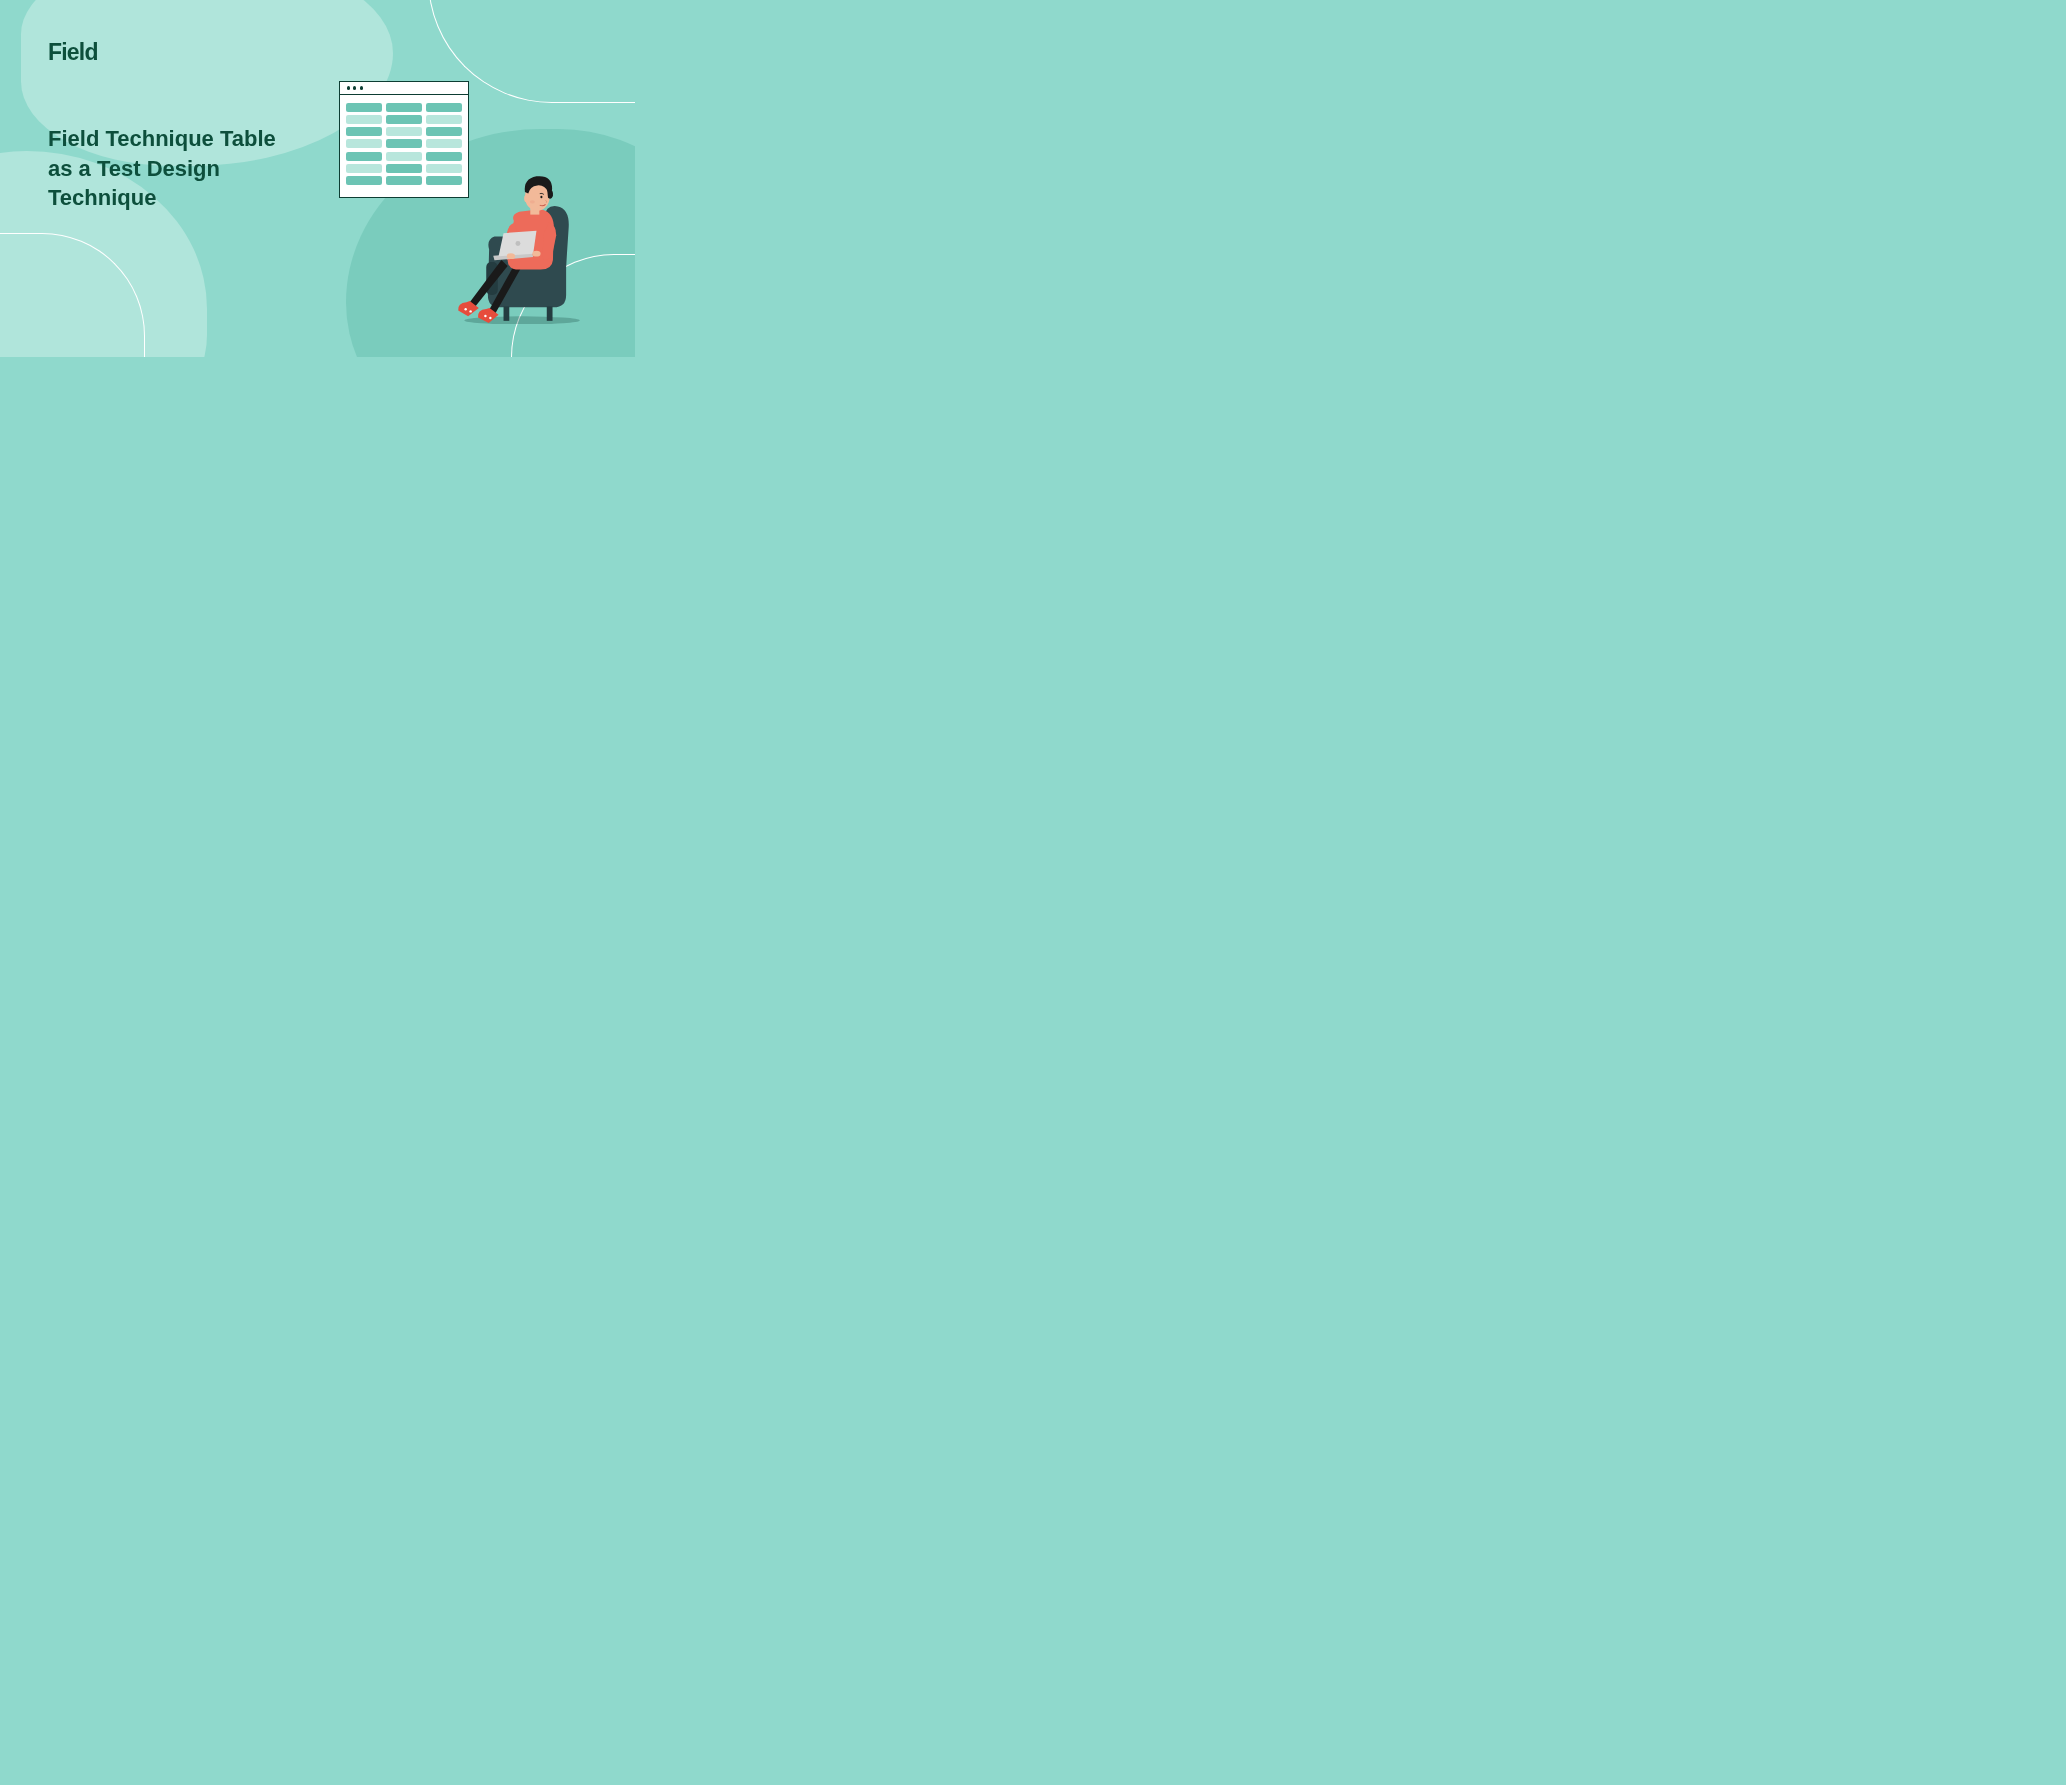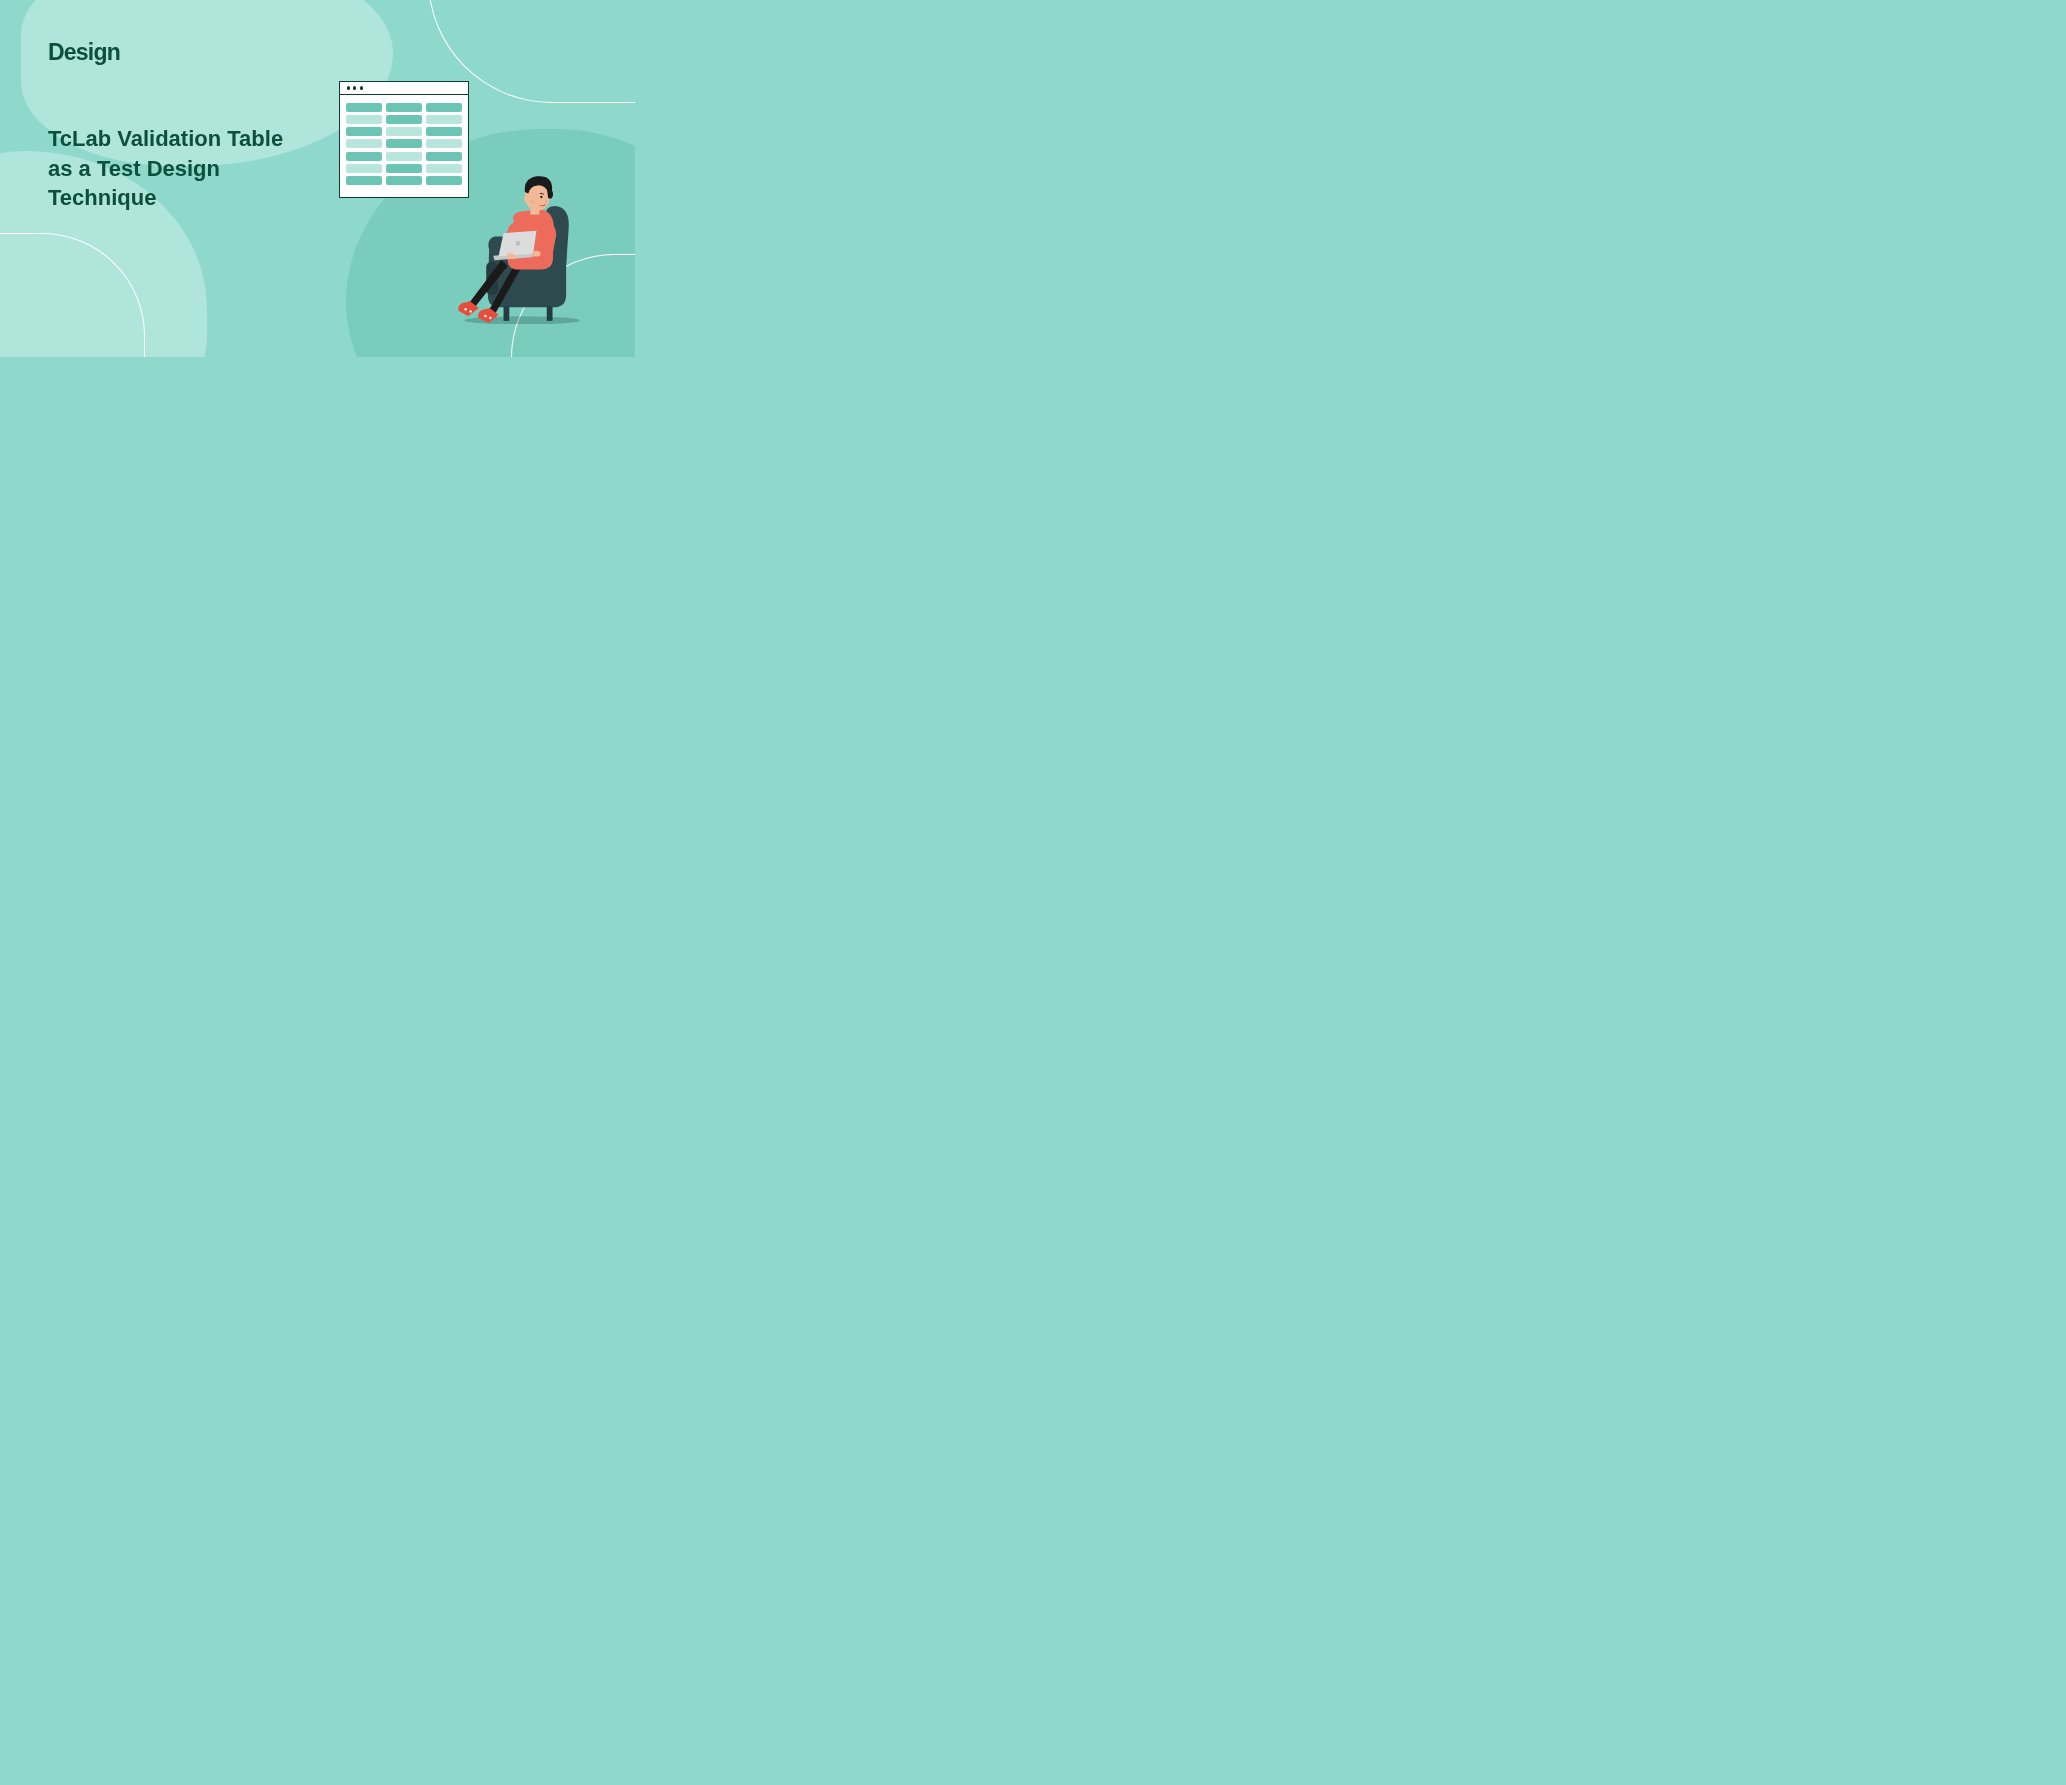--- a/index.html
+++ b/index.html
@@ -133,23 +133,23 @@
 </head>
 <body>
 
 <div class="blob-tl"></div>
 <div class="blob-bl"></div>
 <div class="blob-br"></div>
 <div class="curve-tr"></div>
 <div class="curve-br"></div>
 <div class="curve-bl"></div>
 
-<div class="logo">Design</div>
-
-<h1 class="title">TcLab Validation Table as a Test Design Technique</h1>
+<div class="logo">Field</div>
+
+<h1 class="title">Field Technique Table as a Test Design Technique</h1>
 
 <div class="window">
   <div class="titlebar">
     <span class="dot"></span>
     <span class="dot"></span>
     <span class="dot"></span>
   </div>
   <div class="grid" id="grid">
       <div class="row">
         <div class="cell d"></div>

